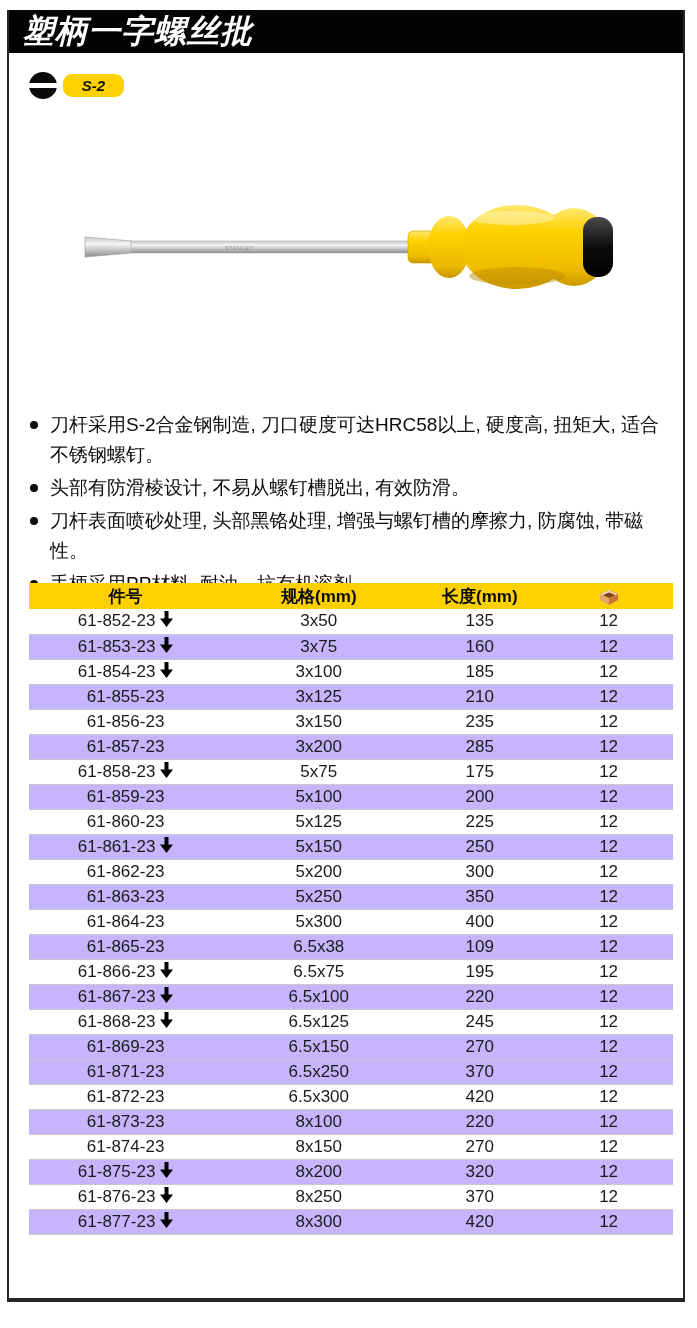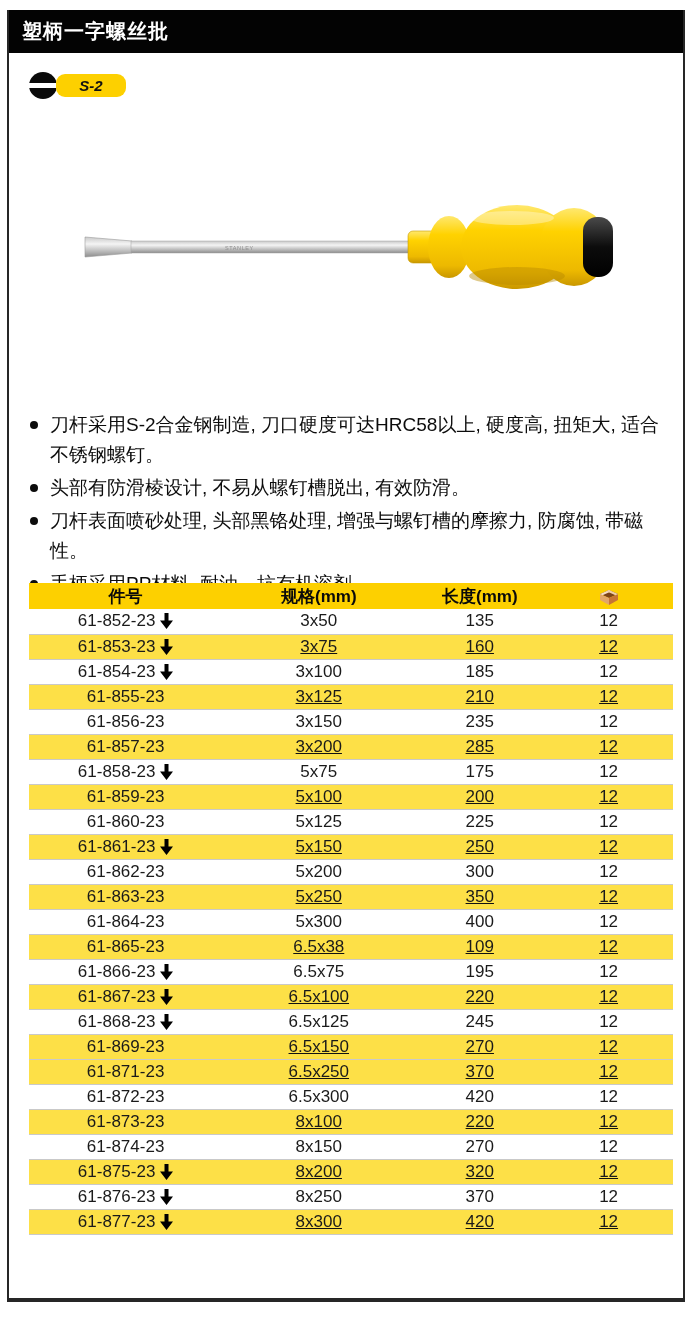--- a/index.html
+++ b/index.html
@@ -8,28 +8,28 @@
   #page { position:relative; width:697px; height:1328px; background:#fff; overflow:hidden; }
 
   
   #frame { position:absolute; left:7px; top:10px; width:678px; height:1292px;
     border-left:2px solid #262626; border-right:2px solid #262626; border-bottom:4px solid #262626;
     background:#fff; }
 
   
   .title-bar { position:absolute; left:0; top:0; width:100%; height:43px; background:#030303;
     display:flex; align-items:center; padding-left:13px; }
-  .title-bar h1 { color:#ffffff; font-size:20px; font-weight:bold; letter-spacing:1px; }
+  .title-bar h1 { color:#ffffff; font-size:32px; font-weight:bold; letter-spacing:1px;font-style:italic; }
 
   
   .icon-row { position:absolute; left:0; top:60px; width:100%; height:30px; }
   .slot-icon { position:absolute; left:20px; top:2px; width:28px; height:27px;
     background:#0a0a0a; border-radius:50%; }
   .slot-icon .slot { position:absolute; left:-1px; right:-1px; top:11px; height:5px; background:#ffffff; }
-  .s2-badge { position:absolute; left:47px; top:4px; width:70px; height:23px; background:#fdd000;
+  .s2-badge { position:absolute; left:54px; top:4px; width:61px; height:23px; background:#fdd000;
     border-radius:9px; display:flex; align-items:center; justify-content:center; }
   .s2-badge span { font-size:15px; font-weight:bold; font-style:italic; color:#111; }
 
   
   .product { position:absolute; left:68px; top:182px; width:540px; height:110px; }
 
   
   .features { position:absolute; left:19px; top:400px; width:645px; list-style:none; }
   .features li { position:relative; padding-left:22px; font-size:19px; line-height:30px;
     margin-bottom:3px; color:#0c0c0c; }
@@ -41,22 +41,22 @@
     table-layout:fixed; }
   .spec-table col.c1 { width:30%; } .spec-table col.c2 { width:30%; }
   .spec-table col.c3 { width:20%; } .spec-table col.c4 { width:20%; }
   .spec-table th { background:#fdd000; height:26px; font-size:17px; font-weight:bold;
     color:#0a0a0a; text-align:center; vertical-align:middle;margin-top:28px; }
   .spec-table td { height:25px; font-size:17px; color:#1a1a1a; text-align:center;
     vertical-align:middle; }
   .spec-table tbody tr { border-top:1px solid #c9c9c9; }
   .spec-table tbody tr:first-child { border-top:none; }
   .spec-table tbody tr:last-child { border-bottom:1px solid #c9c9c9; }
-  .spec-table tbody tr.even { background:#fde047;text-decoration:underline; }
-  .part-wrap { display:inline-flex; align-items:center; gap:5px; }
+  .spec-table tbody tr.even { background:#c4b5fd; }
+  .part-wrap { display:inline-flex; gap:5px; }
   .arrow-icon svg { display:block; }
 </style>
 </head>
 <body>
 
 <div id="page">
   <div id="frame">
 
     <div class="title-bar">
       <h1>塑柄一字螺丝批</h1>

